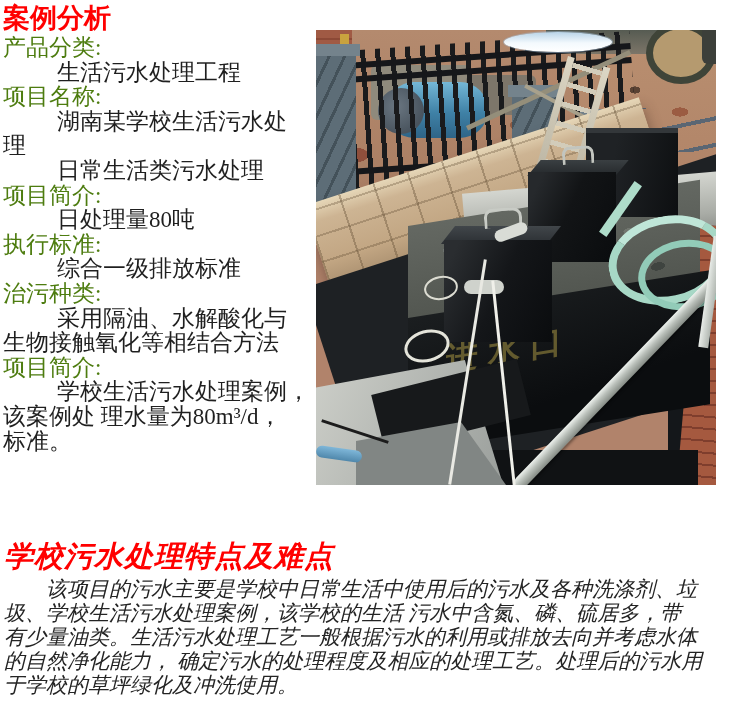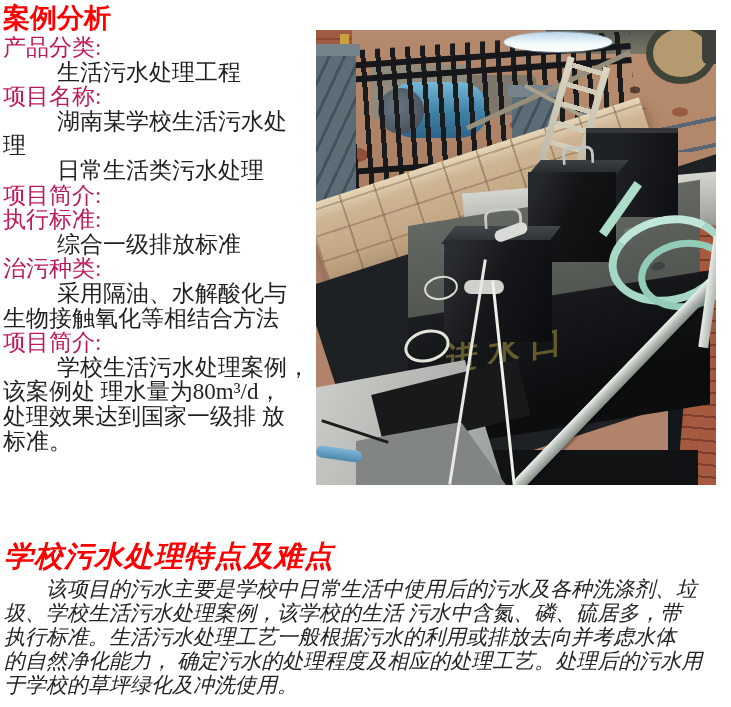--- a/index.html
+++ b/index.html
@@ -3,21 +3,21 @@
 <meta charset="utf-8">
 <style>
   html,body{margin:0;padding:0;background:#ffffff;}
   .page{position:relative;width:716px;height:707px;background:#ffffff;overflow:hidden;
         font-family:"Liberation Serif",serif;}
   
   .left-col{position:absolute;left:3px;top:2px;width:315px;color:#1f1f1f;
             font-size:23px;line-height:24.6px;}
   .title{margin:0 0 2px 0;font-size:27px;line-height:32px;font-weight:bold;color:#ff0000;
          font-family:"Liberation Serif",serif;}
-  .f-label{color:#be185d;white-space:nowrap;}
+  .f-label{color:#4d7c0f;white-space:nowrap;}
   .f-line{white-space:nowrap;}
   .indent{padding-left:54px;}
   
   .section2{position:absolute;left:4px;top:540px;width:725px;color:#242424;font-style:italic;}
   .h2red{margin:0 0 4px 0;font-size:29px;line-height:33px;font-weight:bold;color:#ff0000;
          font-family:"Liberation Sans",sans-serif;letter-spacing:1px;}
   .p-line{font-size:21px;line-height:24px;white-space:nowrap;}
   .indent2{padding-left:42px;}
   
   .photo{position:absolute;left:316px;top:30px;width:414px;height:455px;overflow:hidden;
@@ -166,38 +166,38 @@
       <div class="f-line indent">湖南某学校生活污水处</div>
       <div class="f-line">理</div>
     </div>
 
     <div>
       <div class="f-line indent">日常生活类污水处理</div>
     </div>
 
     <div>
       <div class="f-label">项目简介:</div>
+      <div class="f-line indent">日处理量80吨</div>
     </div>
 
     <div>
       <div class="f-label">执行标准:</div>
       <div class="f-line indent">综合一级排放标准</div>
     </div>
 
     <div>
       <div class="f-label">治污种类:</div>
       <div class="f-line indent">采用隔油、水解酸化与</div>
       <div class="f-line">生物接触氧化等相结合方法</div>
     </div>
 
     <div>
       <div class="f-label">项目简介:</div>
       <div class="f-line indent">学校生活污水处理案例，</div>
       <div class="f-line">该案例处 理水量为80m³/d，</div>
-      <div class="f-line">处理效果达到国家一级排 放</div>
       <div class="f-line">标准。</div>
     </div>
   </div>
 
   <div class="photo">
     <div class="ph-ground"></div>
     <div class="ph-rubble"></div>
     <div class="ph-topmass"></div>
     <div class="ph-wheel"></div>
     <div class="ph-darkcorner"></div>
@@ -256,18 +256,18 @@
     <div class="ph-cable2"></div>
     <div class="ph-loop"></div>
     <div class="ph-loop2"></div>
     <div class="ph-cloud"></div>
   </div>
 
   <div class="section2">
     <h2 class="h2red">学校污水处理特点及难点</h2>
     <div class="p-line indent2">该项目的污水主要是学校中日常生活中使用后的污水及各种洗涤剂、垃</div>
     <div class="p-line">圾、学校生活污水处理案例，该学校的生活 污水中含氮、磷、硫居多，带</div>
-    <div class="p-line">执行标准。生活污水处理工艺一般根据污水的利用或排放去向并考虑水体</div>
+    <div class="p-line">有少量油类。生活污水处理工艺一般根据污水的利用或排放去向并考虑水体</div>
     <div class="p-line">的自然净化能力， 确定污水的处理程度及相应的处理工艺。处理后的污水用</div>
     <div class="p-line">于学校的草坪绿化及冲洗使用。</div>
   </div>
 
 </div>
 
 </body></html>

